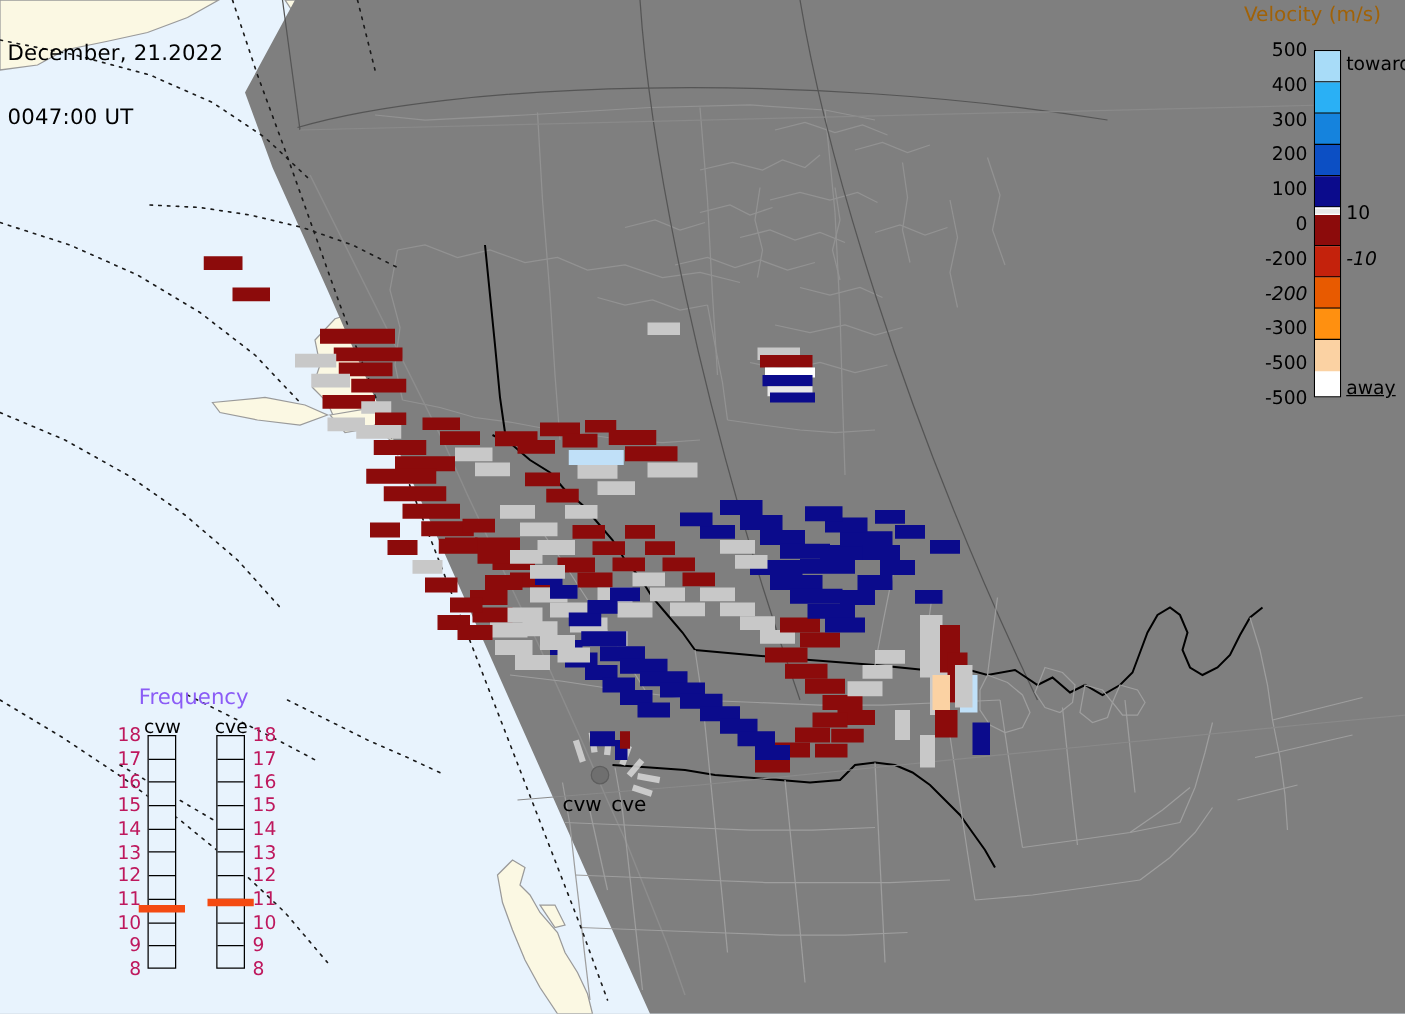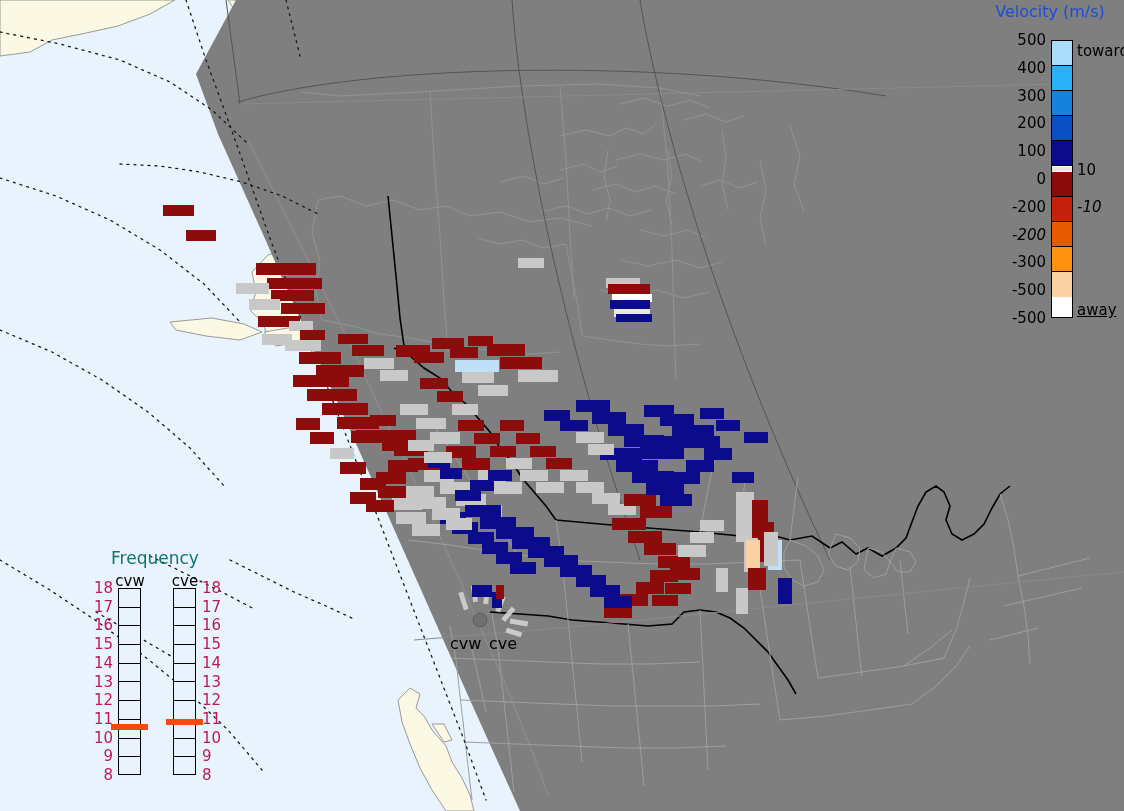--- a/index.html
+++ b/index.html
@@ -14,37 +14,37 @@
 
   
   #timestamp{position:absolute;left:6px;top:1px;color:#000;
              font-size:17px;line-height:17px;letter-spacing:.2px;
              white-space:pre;font-family:"DejaVu Sans","Liberation Sans",sans-serif;}
   #timestamp div{margin:0;padding:0;}
 
   
   #velbar{position:absolute;left:975px;top:0;width:149px;height:340px;}
   #velbar .title{position:absolute;left:5px;top:2px;width:140px;text-align:center;
-                 font-size:16px;color:#1d4ed8;white-space:nowrap;}
+                 font-size:16px;color:#a16207;white-space:nowrap;}
   #velbar .bar{position:absolute;left:76px;top:40px;width:22px;height:278px;
                border:1px solid #000;box-sizing:border-box;background:#fff;}
   #velbar .seg{width:100%;box-sizing:border-box;}
   #velbar .seg.bordered{border-bottom:1px solid #000;}
   #velbar .zeroband{height:6px;background:#e8e8e8;
                     border-top:1px solid #fff;border-bottom:1px solid #fff;
                     box-sizing:border-box;}
   #velbar .tick{position:absolute;right:78px;width:56px;text-align:right;
                 font-size:15px;color:#000;line-height:15px;}
   #velbar .side{position:absolute;left:102px;font-size:15px;color:#000;
                 line-height:15px;white-space:nowrap;}
 
   
   #freq{position:absolute;left:85px;top:545px;width:165px;height:250px;}
   #freq .ftitle{position:absolute;left:0;top:3px;width:140px;text-align:center;
-                font-size:17px;color:#0f766e;}
+                font-size:17px;color:#8b5cf6;}
   #freq .fname{position:absolute;top:27px;font-size:15px;color:#000;text-align:center;
                width:40px;}
   #freq .fbar{position:absolute;top:43px;width:23px;height:187px;
               border:1px solid #000;box-sizing:border-box;background:#e8f3fd;}
   #freq .fseg{width:100%;box-sizing:border-box;border-bottom:1px solid #000;}
   #freq .fseg:last-child{border-bottom:none;}
   #freq .fmark{position:absolute;height:6px;background:#f44a12;}
   #freq .flab{position:absolute;font-size:15px;color:#be185d;line-height:15px;
               width:24px;text-align:right;}
   #freq .flab.right{text-align:left;}
@@ -390,20 +390,24 @@
       <rect x="360" y="478" width="26" height="12" fill="#8c0b0b"></rect>
       <rect x="350" y="492" width="26" height="12" fill="#8c0b0b"></rect>
       <rect x="366" y="500" width="28" height="12" fill="#8c0b0b"></rect>
       <rect x="382" y="440" width="26" height="11" fill="#8c0b0b"></rect>
       <rect x="340" y="462" width="26" height="12" fill="#8c0b0b"></rect>
       <rect x="330" y="448" width="24" height="11" fill="#c8c8c8"></rect>
       <rect x="356" y="430" width="26" height="11" fill="#8c0b0b"></rect>
       <rect x="370" y="415" width="26" height="11" fill="#8c0b0b"></rect>
     </svg>
 
+  <div id="timestamp">
+    <div>December, 21.2022</div>
+    <div>0047:00 UT</div>
+  </div>
 
   <div class="sitelabel" style="left:450px;top:634px;">cvw</div>
   <div class="sitelabel" style="left:489px;top:634px;">cve</div>
 
   <div id="velbar">
     <div class="title">Velocity (m/s)</div>
     <div class="bar" id="velbar-bar">
         <div class="seg bordered" style="background: rgb(168, 220, 248); height: 25px;"></div>
         <div class="seg bordered" style="background: rgb(42, 176, 245); height: 25px;"></div>
         <div class="seg bordered" style="background: rgb(21, 131, 221); height: 25px;"></div>

